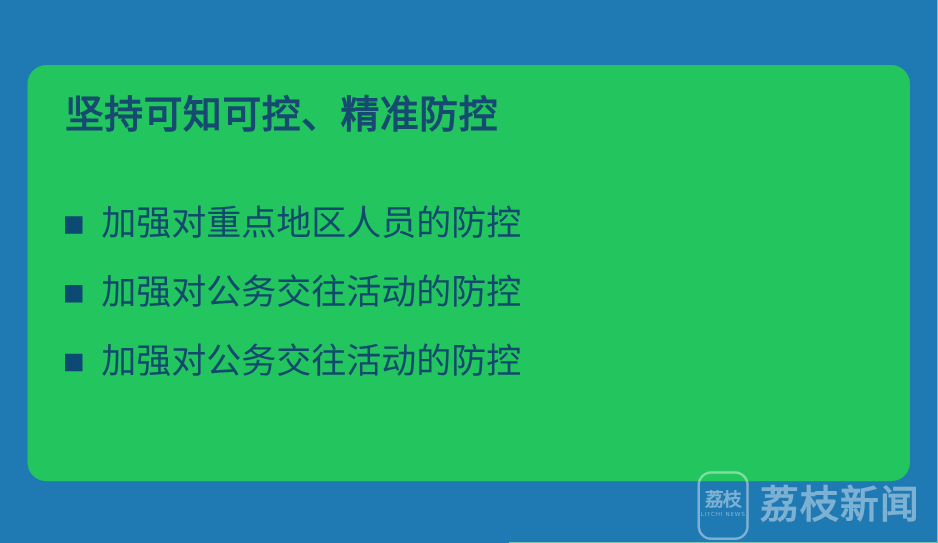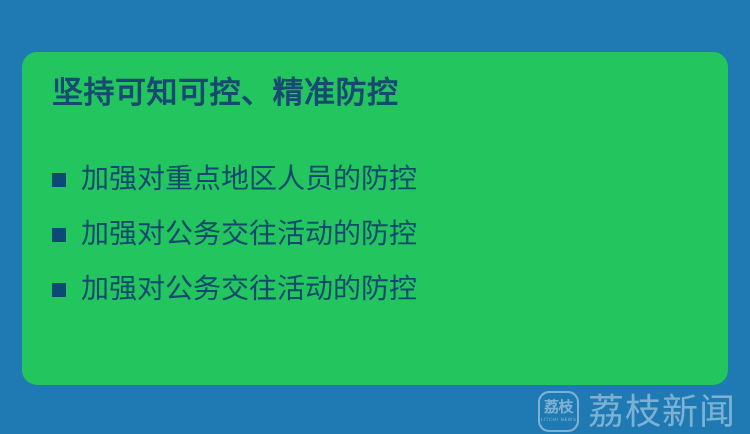--- a/index.html
+++ b/index.html
@@ -70,21 +70,21 @@
   .watermark {
     position: absolute;
     right: 14px;
     bottom: 2px;
     display: flex;
     align-items: center;
     opacity: 0.42;
   }
   .wm-badge {
     width: 41px;
-    height: 41px;
+    height: 55px;
     border-radius: 11px;
     border: 2px solid #ffffff;
     display: flex;
     flex-direction: column;
     align-items: center;
     justify-content: center;
     box-sizing: border-box;
     margin-right: 9px;
   }
   .wm-badge-cn {
@@ -96,22 +96,22 @@
   }
   .wm-badge-en {
     font-size: 4.5px;
     color: #ffffff;
     line-height: 1;
     letter-spacing: 0.6px;
     margin-top: 3px;
     white-space: nowrap;
   }
   .wm-title {
-    font-size: 36px;
-    font-weight: normal;
+    font-size: 31px;
+    font-weight: bold;
     color: #ffffff;
     line-height: 1;
     letter-spacing: 1px;
     white-space: nowrap;
   }
 </style>
 </head>
 <body>
 
 <div class="poster">

